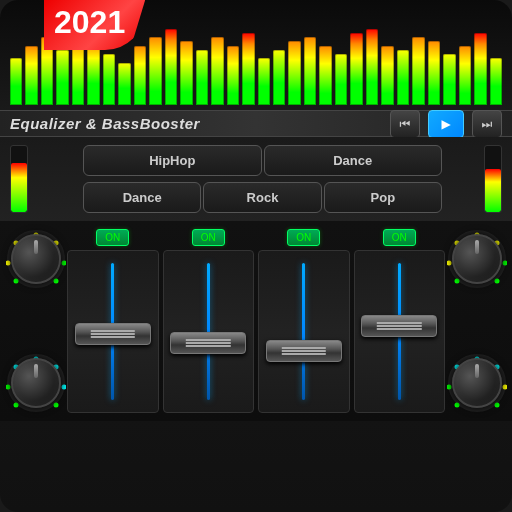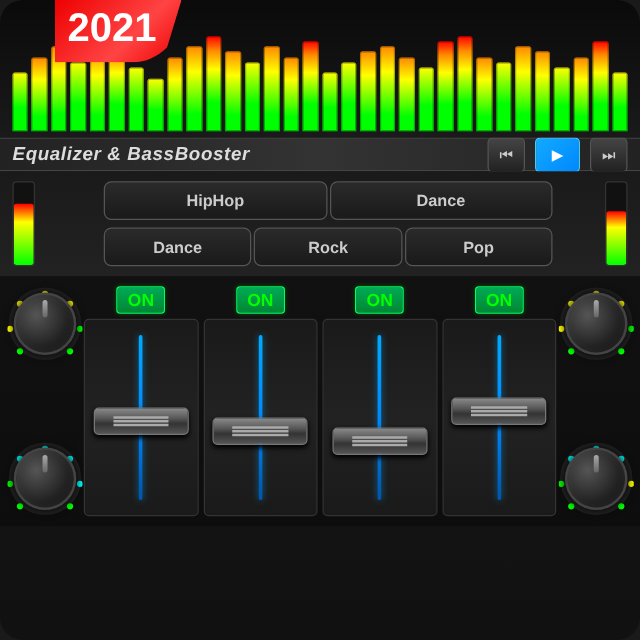--- a/index.html
+++ b/index.html
@@ -207,22 +207,22 @@
       flex-direction: column;
       align-items: center;
       gap: 4px;
     }
 
     .on-btn {
       background: linear-gradient(180deg, #0a5 0%, #083 100%);
       border: 1px solid #0f6;
       border-radius: 3px;
       color: #0f0;
-      font-size: 14px;
-      font-weight: bold;
+      font-size: 10px;
+      font-weight: normal;
       padding: 2px 8px;
       cursor: pointer;
       box-shadow: 0 0 4px #0f04;
     }
 
     .fader-track {
       flex: 1;
       width: 100%;
       background: linear-gradient(180deg, #1a1a1a 0%, #222 50%, #1a1a1a 100%);
       border: 1px solid #333;

